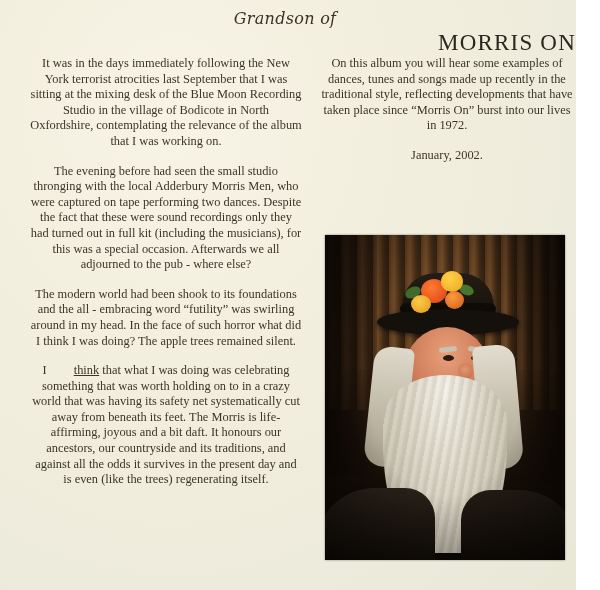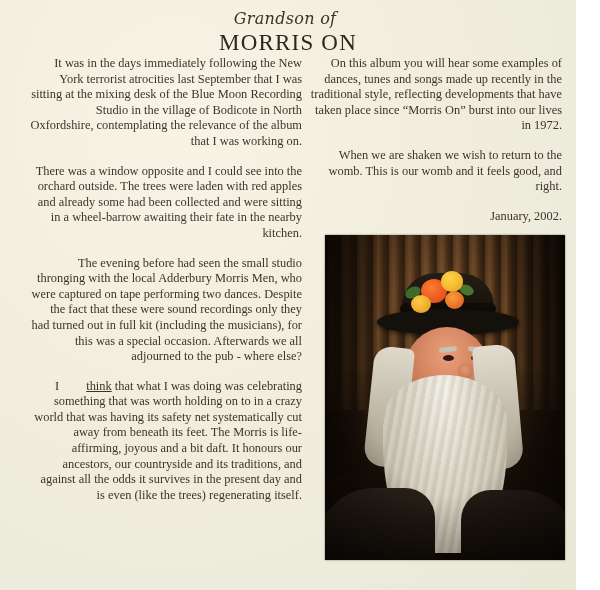--- a/index.html
+++ b/index.html
@@ -49,47 +49,48 @@
     margin-left: -6px;
   }
   .title-main {
     font-family: "Liberation Serif", serif;
     font-size: 23px;
     color: #2b2620;
     letter-spacing: 1.2px;
     margin-top: 2px;
     font-variant: small-caps;
     font-weight: 500;
+    text-align: right;
   }
 
   
   .columns {
     position: absolute;
     top: 56px;
     left: 0;
     width: 600px;
   }
   .col {
     position: absolute;
     top: 0;
   }
   .col-left {
     left: 30px;
     width: 272px;
   }
   .col-right {
-    left: 304px;
+    left: 318px;
     width: 258px;
   }
   p.body {
     margin: 0 0 14px 0;
     font-size: 12.4px;
     line-height: 15.6px;
     color: #3c342a;
-    text-align: right;
+    text-align: center;
   }
   .u {
     text-decoration: underline;
     margin-left: 24px;
   }
   .bold-end {
     font-weight: normal;
   }
   .sig {
     margin-top: 26px;
@@ -307,28 +308,27 @@
 
     <div class="title-block">
       <div class="title-script">Grandson of</div>
       <div class="title-main">MORRIS ON</div>
     </div>
 
     <div class="columns">
 
       <div class="col col-left">
         <p class="body">It was in the days immediately following the New York terrorist atrocities last September that I was sitting at the mixing desk of the Blue Moon Recording Studio in the village of Bodicote in North Oxfordshire, contemplating the relevance of the album that I was working on.</p>
-        <p class="body">There was a window opposite and I could see into the orchard outside. The trees were laden with red apples and already some had been collected and were sitting in a wheel-barrow awaiting their fate in the nearby kitchen.</p>
         <p class="body">The evening before had seen the small studio thronging with the local Adderbury Morris Men, who were captured on tape performing two dances. Despite the fact that these were sound recordings only they had turned out in full kit (including the musicians), for this was a special occasion. Afterwards we all adjourned to the pub - where else?</p>
+        <p class="body">The modern world had been shook to its foundations and the all - embracing word “futility” was swirling around in my head. In the face of such horror what did I think I was doing? The apple trees remained silent.</p>
         <p class="body"><span>I </span><span class="u">think</span><span> that what I was doing was celebrating something that was worth holding on to in a crazy world that was having its safety net systematically cut away from beneath its feet. The Morris is life-affirming, joyous and a bit daft. It honours our ancestors, our countryside and its traditions, and against all the odds it survives in the present day and is even (like the trees) regenerating </span><span class="bold-end">itself.</span></p>
       </div>
 
       <div class="col col-right">
         <p class="body">On this album you will hear some examples of dances, tunes and songs made up recently in the traditional style, reflecting developments that have taken place since “Morris On” burst into our lives in 1972.</p>
-        <p class="body">When we are shaken we wish to return to the womb. This is our womb and it feels good, and right.</p>
         <p class="body">January, 2002.</p>
       </div>
 
     </div>
 
     <div class="photo-frame">
       <div class="photo">
         <div class="backdrop-pipes"></div>
         <div class="backdrop-left"></div>
         <div class="backdrop-right"></div>

